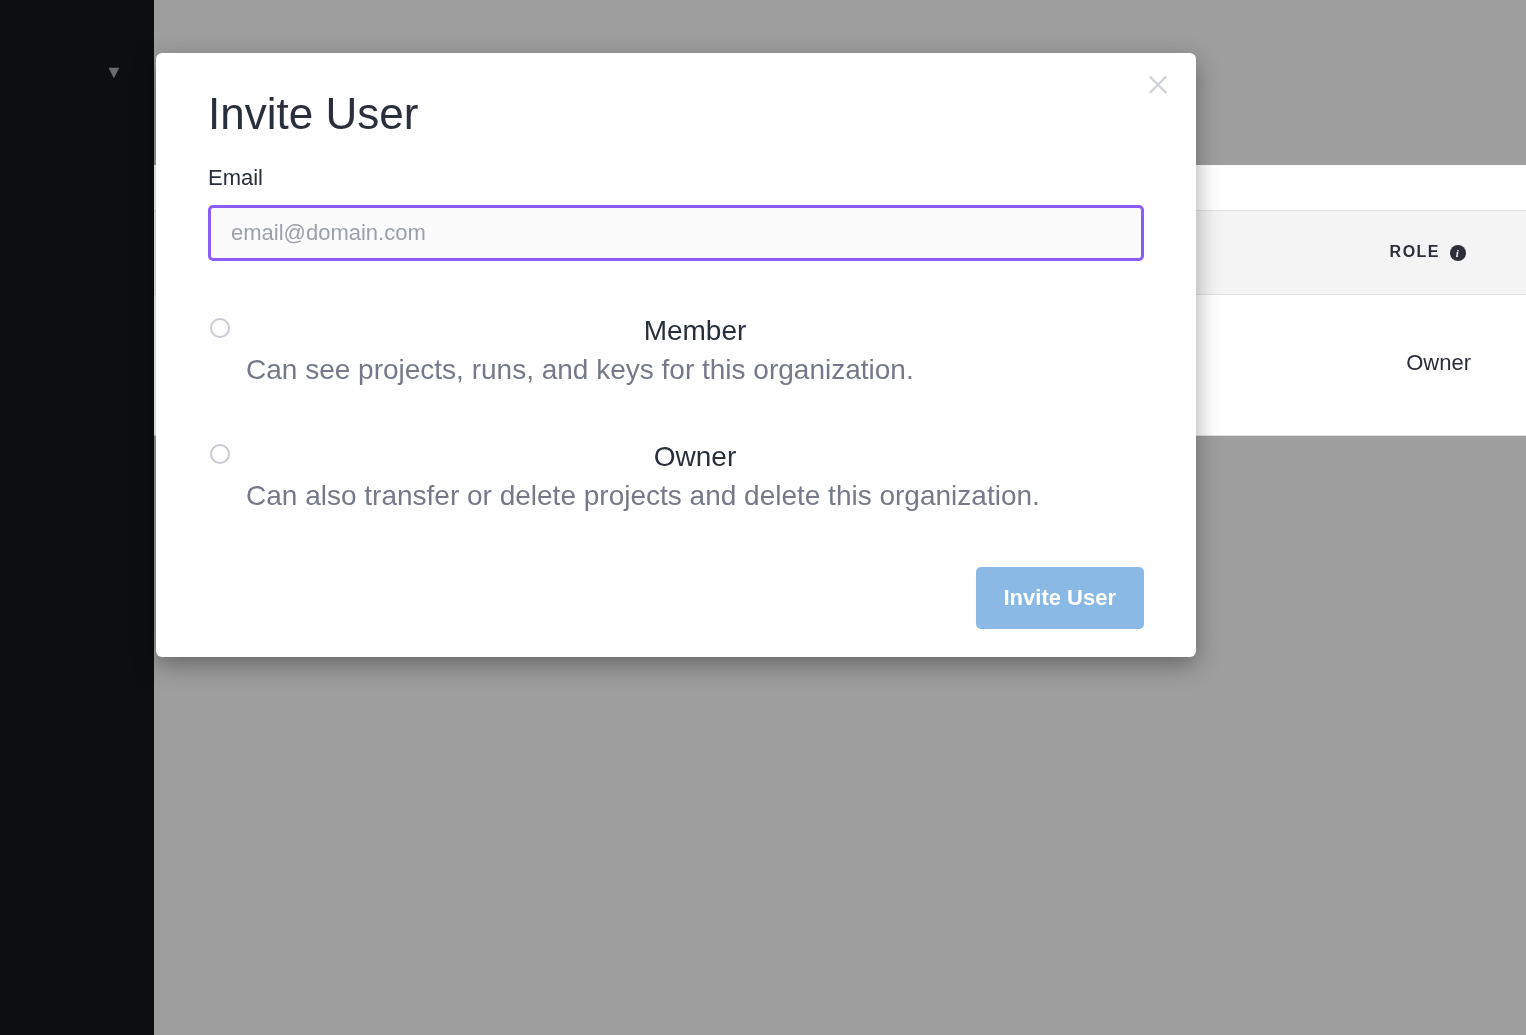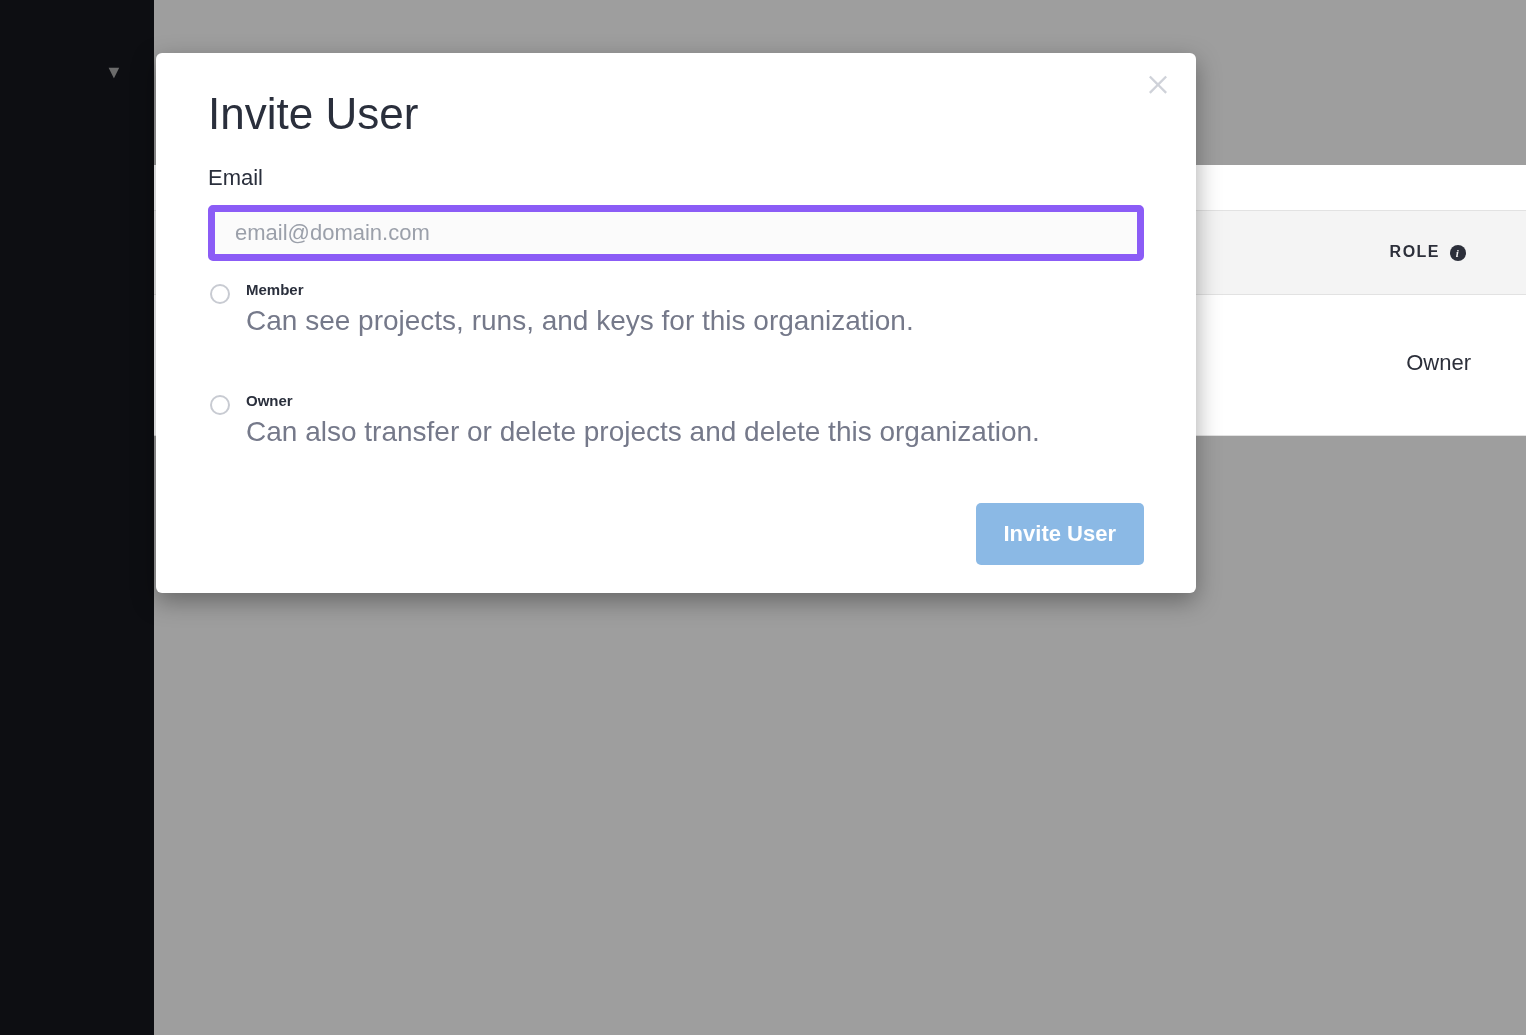--- a/index.html
+++ b/index.html
@@ -109,51 +109,53 @@
     }
     .label {
       font-size: 22px;
       font-weight: 400;
       color: #2a2f3c;
       margin-bottom: 14px;
     }
     .email-input {
       width: 100%;
       height: 56px;
-      border: 7px solid #8b5cf6;
+      border: 3px solid #8b5cf6;
       border-radius: 5px;
       background: #fbfbfb;
       padding: 0 20px;
       font-size: 22px;
       color: #2a2f3c;
       outline: none;
+      margin-bottom: 34px;
     }
     .email-input::placeholder { color: #9ba0aa; }
     .radio-group { margin-top: 20px; padding-left: 2px; }
     .radio-option {
       display: flex;
       align-items: flex-start;
       margin-bottom: 52px;
       cursor: pointer;
     }
     .radio-circle {
       flex: 0 0 auto;
       width: 20px; height: 20px;
       border: 2px solid #c8cbd2;
       border-radius: 50%;
       margin-top: 3px;
       margin-right: 16px;
       background: #ffffff;
     }
     .radio-text { flex: 1; }
     .radio-title {
-      font-size: 15px;
-      font-weight: 700;
+      font-size: 28px;
+      font-weight: 400;
       color: #2a2f3c;
       margin-bottom: 4px;
+      text-align: center;
     }
     .radio-desc {
       font-size: 28px;
       font-weight: 400;
       color: #75798a;
       line-height: 1.35;
     }
     .modal-footer {
       display: flex;
       justify-content: flex-end;

